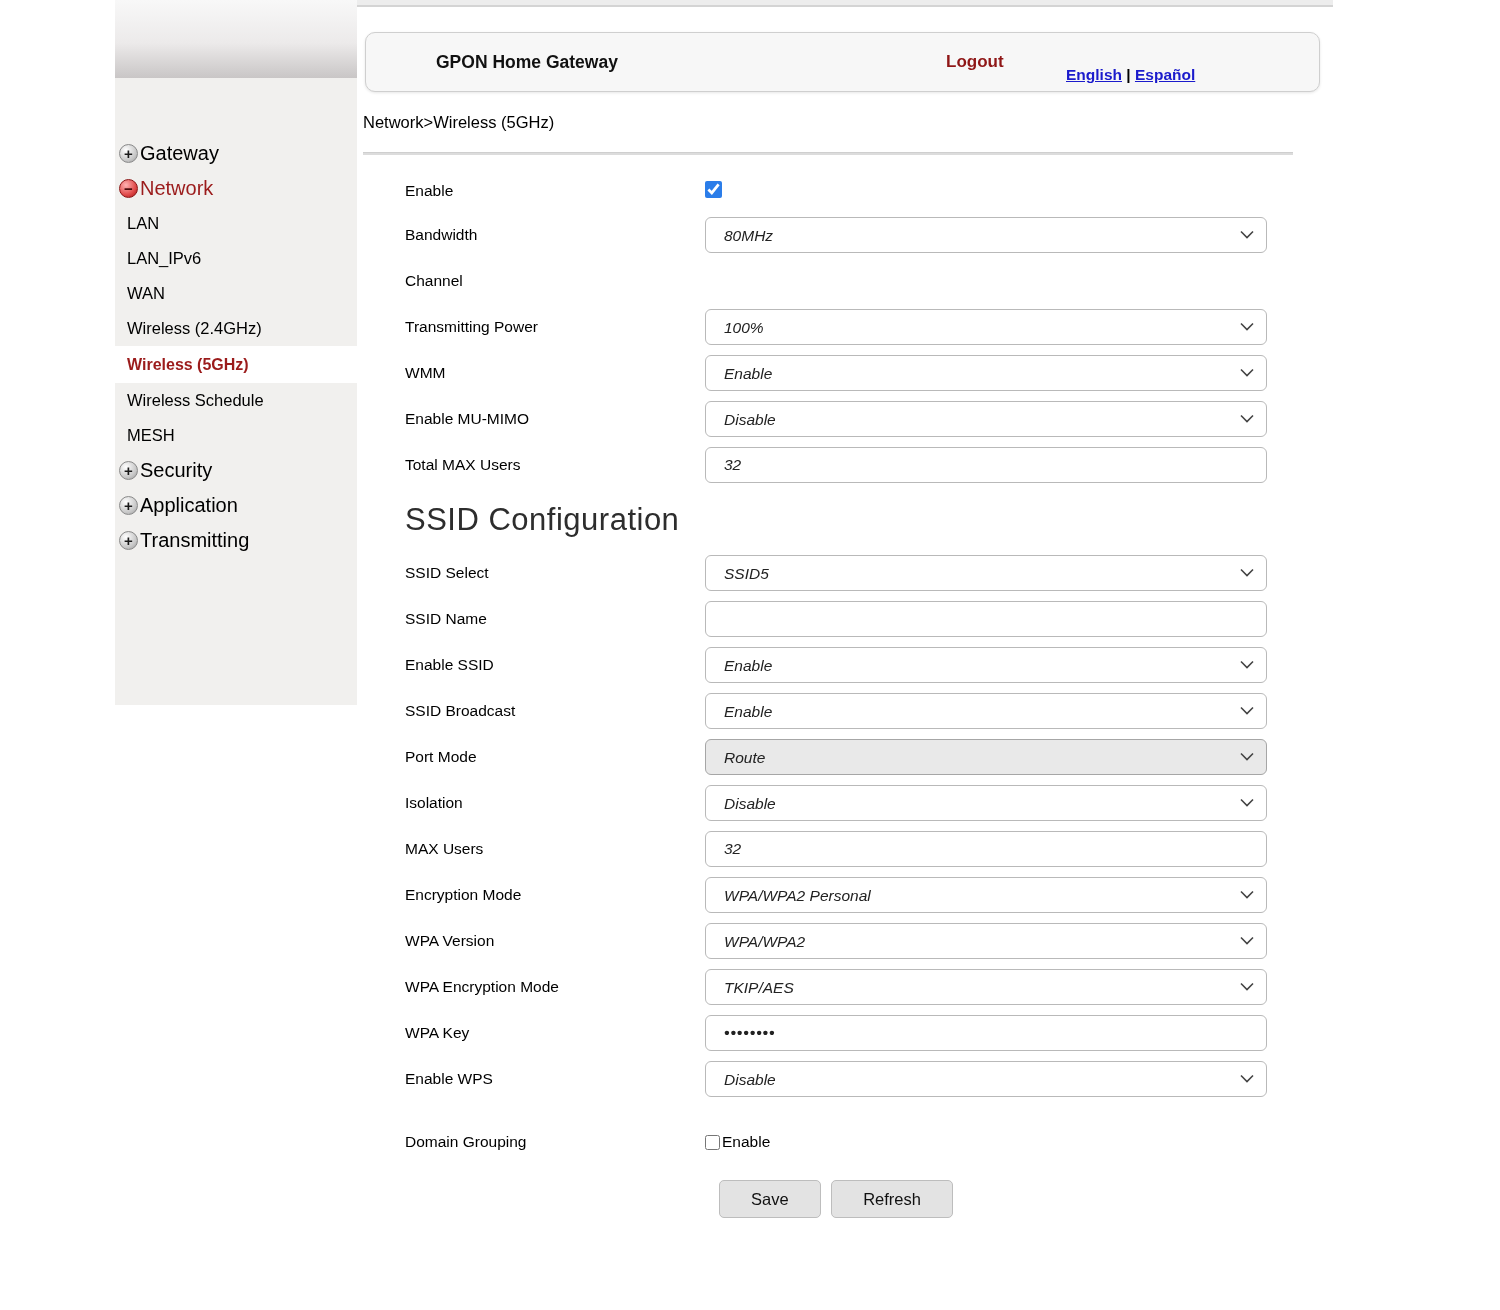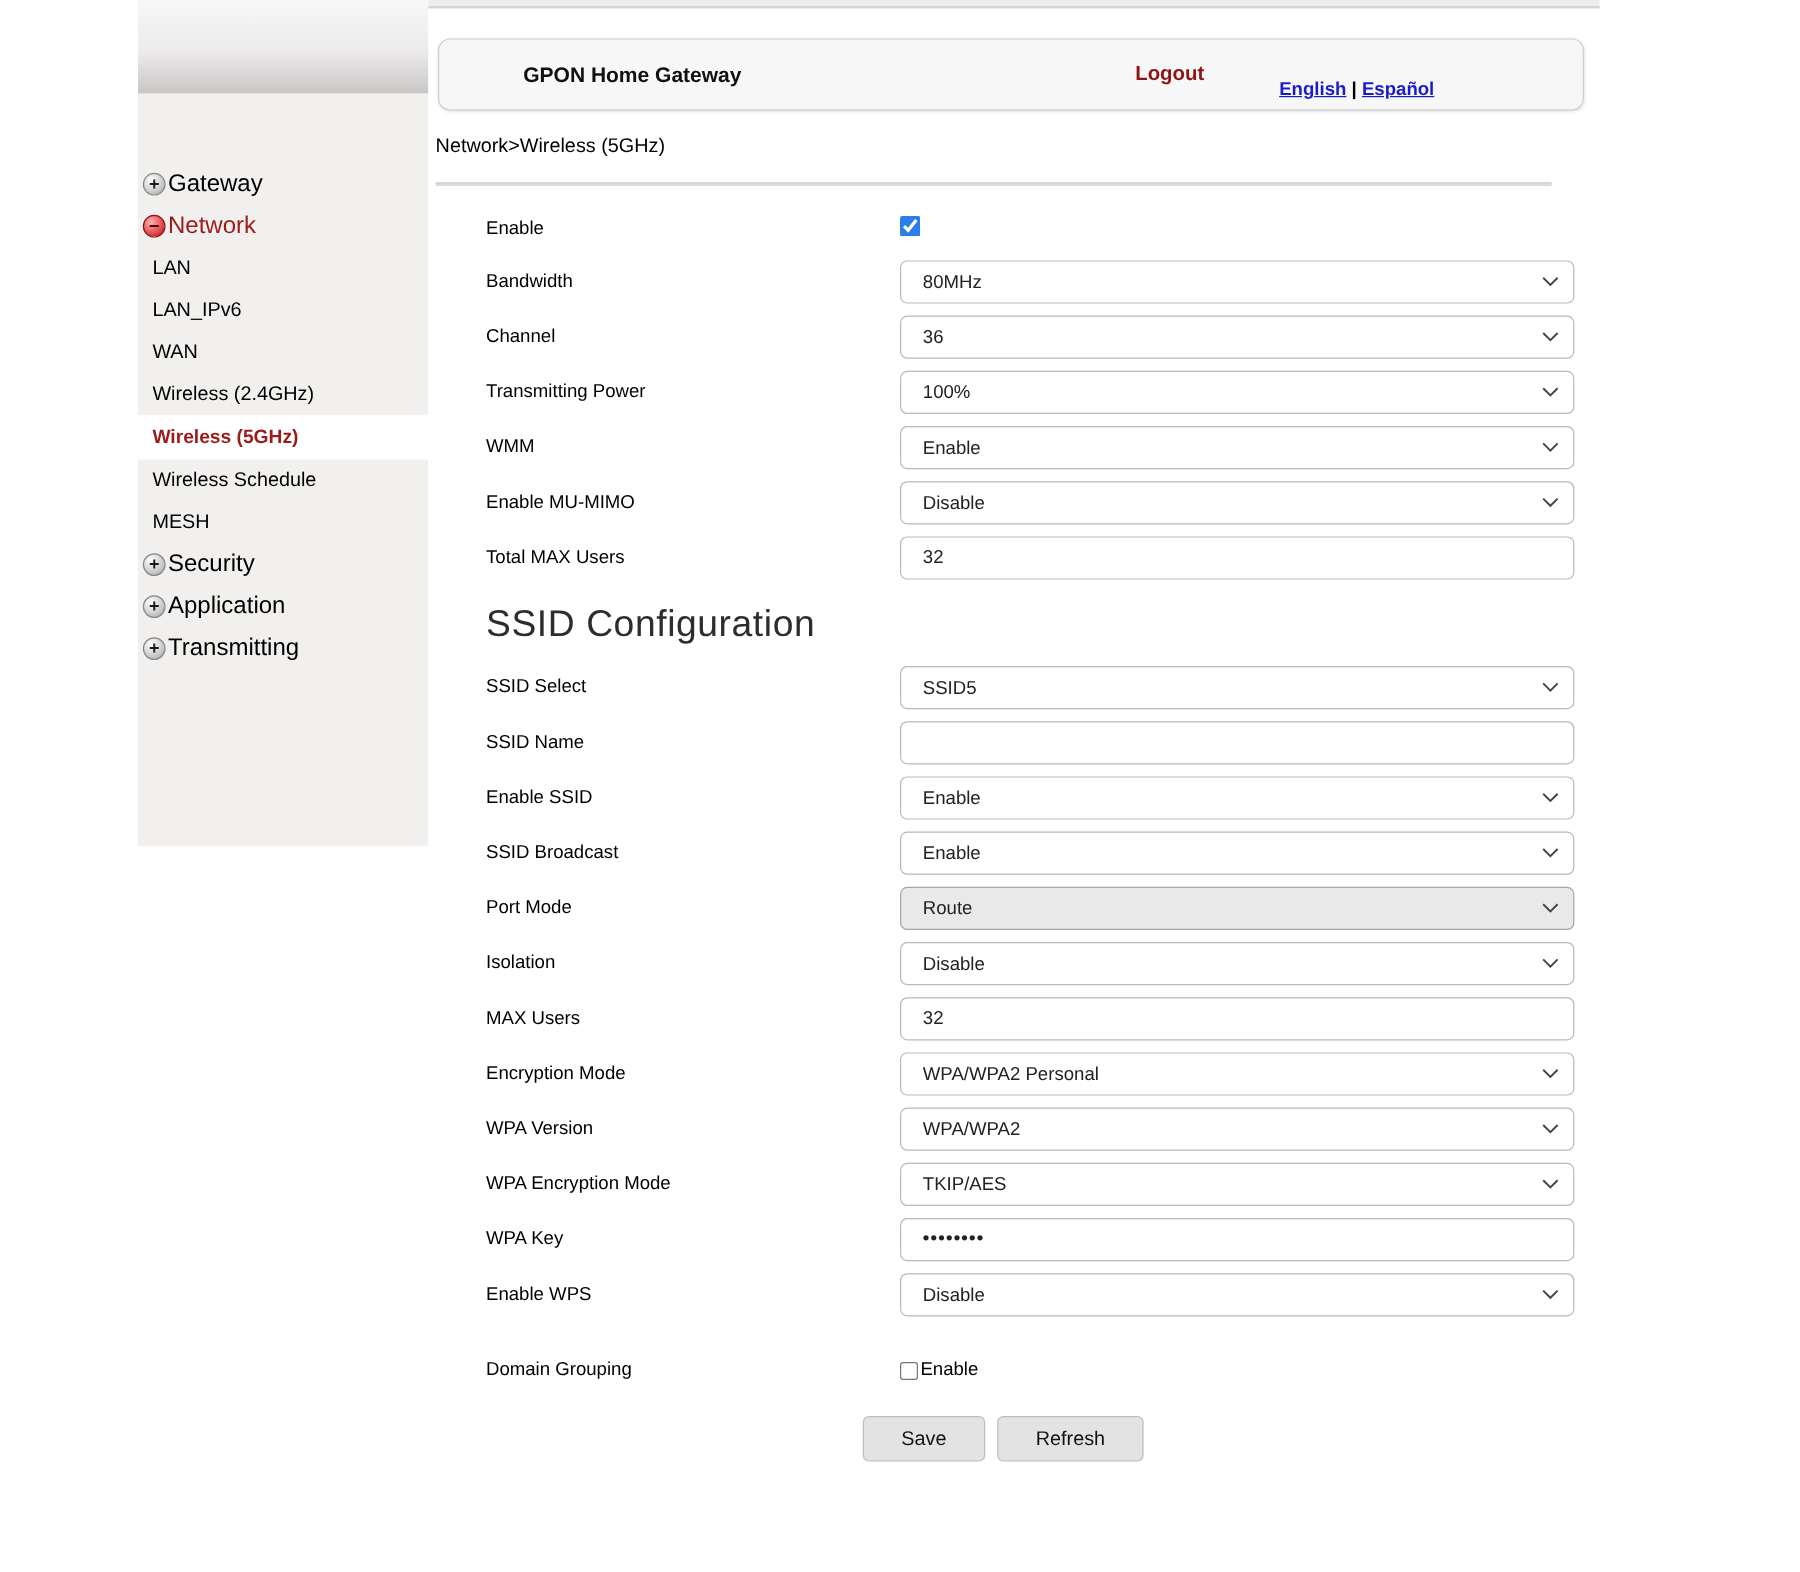--- a/index.html
+++ b/index.html
@@ -39,29 +39,29 @@
     color:#8f1616; cursor:pointer; text-decoration:none; }
   .hc-lang { position:absolute; left:700px; top:33px; font-size:15.5px; color:#000;font-weight:bold; }
   .hc-lang a { color:#1b1bcc; text-decoration:underline; cursor:pointer; }
 
   .breadcrumb { position:absolute; left:6px; top:99px; font-size:16.5px; color:#000; }
   .divider { position:absolute; left:6px; top:138px; width:930px; height:3px;
     background:#dcdcdc; border-top:1px solid #cfcfcf; }
 
   
   .form { position:absolute; left:48px; top:159px; width:862px; }
-  .frow { display:flex; align-items:center; min-height:36px; margin-bottom:10px;gap:45px; }
+  .frow { display:flex; align-items:center; min-height:36px; margin-bottom:10px; }
   .frow.enable-row { margin-bottom:8px; }
   .flabel { width:300px; font-size:15.5px; color:#000; flex:none; }
   .fctl { width:562px; position:relative; flex:none; }
 
   select.sel, input.txt { width:100%; height:36px; background:#fff;
     border:1px solid #b9b9b9; border-radius:6px; padding:0 18px;
     font-size:15.5px; color:#222; font-family:"Liberation Sans", sans-serif;
-    appearance:none; -webkit-appearance:none; outline:none; }
+    appearance:none; -webkit-appearance:none; outline:none;font-style:italic; }
   select.sel:disabled { background:#e9e9e9; border-color:#a6a6a6; color:#222; opacity:1; }
   .chev { position:absolute; right:13px; top:50%; transform:translateY(-50%);
     pointer-events:none; display:flex; }
 
   input[type="checkbox"] { width:17px; height:17px; accent-color:#2b7de9; cursor:pointer; }
 
   .section-title { font-size:31px; line-height:42px; color:#2d2d2d; margin:16px 0 14px 0; font-weight:400;
     letter-spacing:0.5px; }
 
   .pwd-row { display:flex; align-items:center; height:20px; margin-bottom:6px; }
@@ -165,30 +165,20 @@
           <span class="chev">
               <svg width="14" height="9" viewBox="0 0 14 9">
                 <polyline points="1,1 7,7 13,1" fill="none" stroke="#444" stroke-width="1.6"></polyline>
               </svg>
             </span>
         </span>
       </div>
 
       <div class="frow">
         <span class="flabel">Channel</span>
-        <span class="fctl">
-          <select class="sel">
-            <option>36</option>
-          </select>
-          <span class="chev">
-              <svg width="14" height="9" viewBox="0 0 14 9">
-                <polyline points="1,1 7,7 13,1" fill="none" stroke="#444" stroke-width="1.6"></polyline>
-              </svg>
-            </span>
-        </span>
       </div>
 
       <div class="frow">
         <span class="flabel">Transmitting Power</span>
         <span class="fctl">
           <select class="sel">
             <option>100%</option>
           </select>
           <span class="chev">
               <svg width="14" height="9" viewBox="0 0 14 9">

